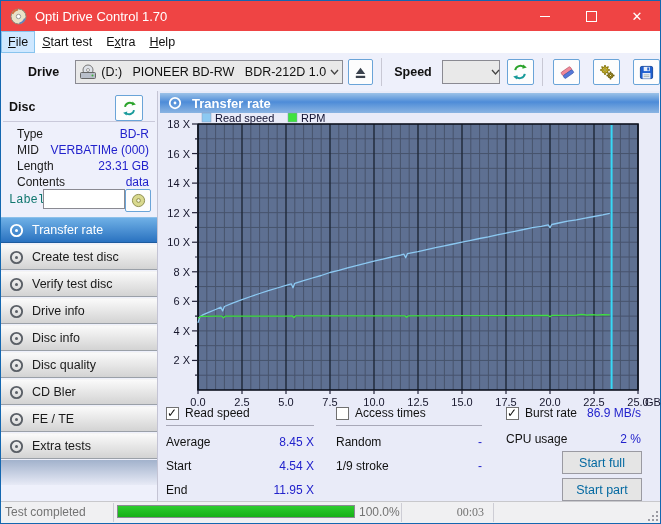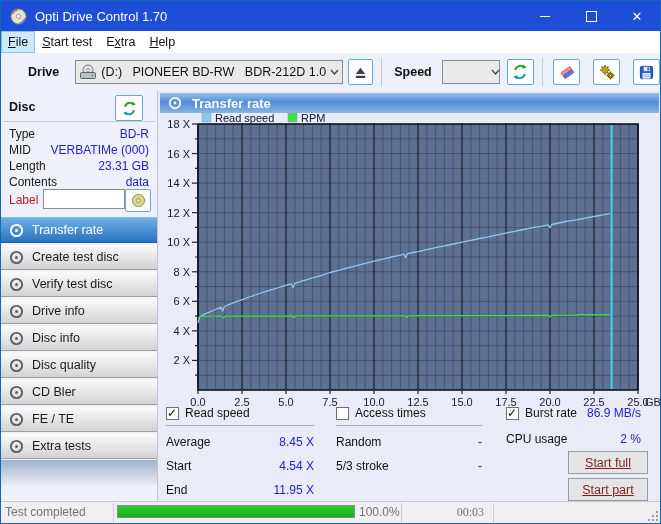--- a/index.html
+++ b/index.html
@@ -1,20 +1,20 @@
 <!DOCTYPE html>
 <html><head>
 <meta charset="utf-8">
 <style>
   html,body{margin:0;padding:0;background:#d8d8e0;}
   body{width:661px;height:524px;overflow:hidden;font-family:"Liberation Sans",sans-serif;}
   .window{position:relative;width:659px;height:522px;border:1px solid #1467b0;background:#eef0fb;}
 
   
-  .titlebar{position:absolute;top:0;left:0;right:0;height:30px;background:#1d4ed8;display:flex;align-items:center;}
+  .titlebar{position:absolute;top:0;left:0;right:0;height:30px;background:#ef4444;display:flex;align-items:center;}
   .app-icon{margin-left:9px;width:17px;height:17px;display:inline-block;}
   .title{color:#ffffff;font-size:13px;margin-left:8px;}
   .win-btns{position:absolute;right:0;top:0;height:30px;display:flex;}
   .wbtn{width:46px;height:30px;display:flex;align-items:center;justify-content:center;color:#fff;}
   .glyph-min{width:10px;height:1px;background:#fff;display:block;}
   .glyph-max{width:9px;height:9px;border:1px solid #fff;display:block;}
   .glyph-close{font-size:13px;line-height:13px;}
 
   
   .menubar{position:absolute;top:30px;left:0;right:0;height:22px;background:#ffffff;display:flex;align-items:stretch;font-size:12.5px;color:#111;}
@@ -30,25 +30,25 @@
   .chev{width:16px;display:flex;justify-content:center;color:#444;}
   .tbtn{height:26px;background:#fdfdfd;border:1px solid #6aa4d8;border-radius:2px;display:flex;align-items:center;justify-content:center;padding:0;box-sizing:border-box;}
   .vsep{width:1px;height:28px;background:#c8c8d4;}
 
   
   .left{position:absolute;top:90px;left:0;width:157px;bottom:21px;background:#eef0fb;border-right:1px solid #c4c4d4;box-sizing:border-box;}
   .disc-head{position:absolute;top:4px;left:0;right:8px;height:26px;}
   .disc-title{position:absolute;left:8px;top:5px;font-weight:bold;font-size:12.5px;color:#111;}
   .disc-refresh{position:absolute;right:6px;top:0;width:26px;height:24px;background:#fdfdfd;border:1px solid #6aa4d8;border-radius:2px;display:flex;align-items:center;justify-content:center;}
   .disc-div{position:absolute;top:30px;left:2px;right:2px;height:1px;background:#c9c9da;}
-  .kv{position:absolute;left:8px;right:8px;height:16px;font-size:12px;}
+  .kv{position:absolute;left:16px;right:8px;height:16px;font-size:12px;}
   .kv .k{color:#1a1a1a;}
   .kv .v{position:absolute;right:0;top:0;color:#2222cc;}
   .label-row{position:absolute;top:98px;left:8px;right:6px;height:22px;}
-  .label-row .k{font-size:12px;color:#b91c1c;line-height:22px;}
+  .label-row .k{font-size:12px;color:#0f766e;line-height:22px;font-family:Liberation Mono, monospace;}
   .label-input{position:absolute;left:34px;top:0;width:82px;height:20px;border:1px solid #8a8a92;background:#fff;box-sizing:border-box;font-size:12px;padding:0 3px;}
   .label-disc-btn{position:absolute;right:0;top:0;width:24px;height:21px;background:#fdfdfd;border:1px solid #6aa4d8;border-radius:2px;display:flex;align-items:center;justify-content:center;}
 
   .sidebar{position:absolute;top:126px;left:0;right:0;}
   .side-btn{height:26px;margin-bottom:1px;background:linear-gradient(#fafafa,#d3d3d3);border-top:1px solid #f4f4f4;border-bottom:1px solid #9aa0a8;display:flex;align-items:center;font-size:12.5px;color:#1a1a1a;box-sizing:border-box;}
   .side-btn .disc-ico{margin:0 8px 0 8px;color:#5a5f66;}
   .side-btn.active{background:linear-gradient(#6fb0e6,#2a72c0);color:#fff;border-top:1px solid #8cc0ea;border-bottom:1px solid #1d5c9e;}
   .side-btn.active .disc-ico{color:#fff;}
   .side-filler{position:absolute;left:0;right:0;top:369px;height:25px;background:linear-gradient(#a2b2cc,#e7eaf6);}
   .status-win-btn{position:absolute;left:1px;right:1px;top:396px;height:17px;background:#f1f1f1;border:1px solid #a8a8b0;font-size:12px;color:#1a1a1a;display:flex;align-items:center;justify-content:center;box-sizing:border-box;}
@@ -60,21 +60,21 @@
   #chart{position:absolute;left:0;top:21px;}
 
   .stat-col{position:absolute;font-size:12px;color:#111;}
   .cb-row{display:flex;align-items:center;height:14px;}
   .cb{width:13px;height:13px;background:#fff;border:1px solid #707070;margin-right:6px;box-sizing:border-box;position:relative;flex:none;}
   .cb.on::after{content:"✓";position:absolute;left:0px;top:-2px;font-size:12px;color:#111;}
   .grp-line{height:1px;background:#a8a8b8;margin-top:5px;}
   .stat-row{position:relative;height:16px;margin-top:0;text-align:right;}
   .stat-row .k{position:absolute;left:0;top:0;}
   .stat-row .v{position:absolute;right:0;top:0;color:#2222cc;}
-  .start-btn{position:absolute;right:12px;width:80px;height:23px;background:#e5e5e5;border:1px solid #9a9aa2;font-size:12.5px;color:#7f1d1d;display:flex;align-items:center;justify-content:center;box-sizing:border-box;text-decoration:underline;}
+  .start-btn{position:absolute;right:18px;width:80px;height:23px;background:#e5e5e5;border:1px solid #9a9aa2;font-size:12.5px;color:#0369a1;display:flex;align-items:center;justify-content:center;box-sizing:border-box;}
 
   
   .statusbar{position:absolute;left:0;right:0;bottom:0;height:21px;background:#f0f0f2;border-top:1px solid #c8c8cc;font-size:12px;color:#737373;}
   .sb-text{position:absolute;left:4px;top:3px;}
   .sb-sep{position:absolute;top:1px;bottom:1px;width:1px;background:#cdcdd5;}
   .progress-track{position:absolute;left:116px;top:3px;width:238px;height:13px;border:1px solid #8a8a92;background:#fff;box-sizing:border-box;}
   .progress-fill{height:100%;background:linear-gradient(#2ecc2e,#17b017);}
   .sb-percent{position:absolute;left:358px;top:3px;}
   .sb-time{position:absolute;left:425px;width:58px;top:3px;text-align:right;font-family:Liberation Serif, serif;}
   .grip{position:absolute;right:1px;bottom:1px;width:12px;height:12px;
@@ -487,21 +487,21 @@
       <div class="cb-row">
         <span class="cb"></span>
         <span>Access times</span>
       </div>
       <div class="grp-line"></div>
       <div class="stat-row" style="margin-top:9px;">
           <span class="k">Random</span>
           <span class="v">-</span>
         </div>
       <div class="stat-row" style="margin-top:8px;">
-          <span class="k">5/3 stroke</span>
+          <span class="k">1/9 stroke</span>
           <span class="v">-</span>
         </div>
       <div class="stat-row" style="margin-top:24px;">
           <span class="k">Full stroke</span>
           <span class="v">-</span>
         </div>
     </div>
 
     <div class="stat-col" style="left:348px;top:315px;width:135px;">
       <div class="cb-row" style="position:relative;">

